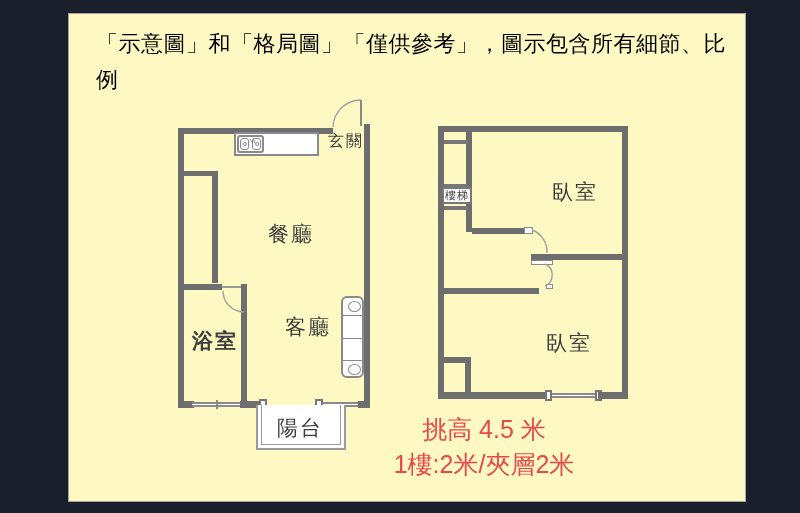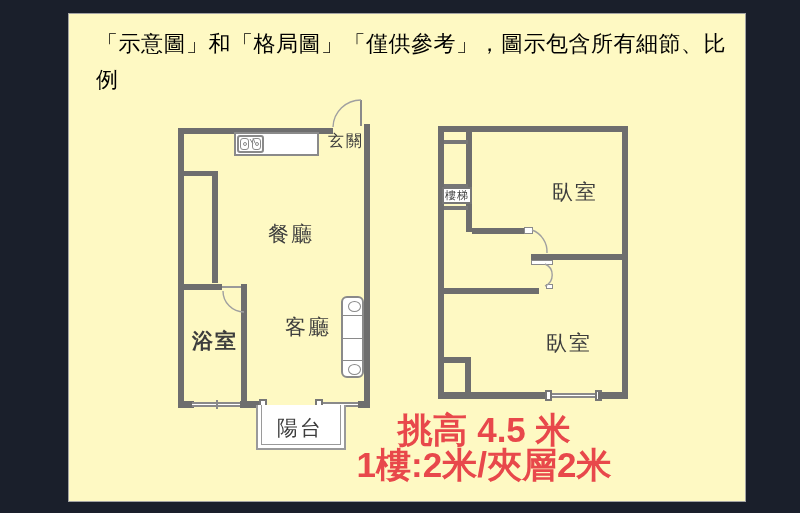--- a/index.html
+++ b/index.html
@@ -8,21 +8,21 @@
   #panel{position:absolute;left:68px;top:13px;width:678px;height:489px;background:#fef9c3;
          border:1px solid #a3a3a3;box-sizing:border-box;}
   .w{position:absolute;background:#6e6e6e;}
   .tread{position:absolute;background:#777777;}
   .lbl{position:absolute;transform:translate(-50%,-50%);font-size:21px;color:#3d3d3d;
        letter-spacing:2px;white-space:nowrap;font-weight:500;}
   .lbl-small{font-size:11px;letter-spacing:1px;}
   .disclaimer{position:absolute;left:27px;top:12px;width:630px;font-family:"Liberation Serif","DejaVu Serif",serif;
        font-size:22px;line-height:36px;color:#000;letter-spacing:0.5px;font-weight:500;}
   .note{position:absolute;left:250px;top:398px;width:330px;text-align:center;
-        color:#e8484b;font-weight:bold;font-size:35px;line-height:35px;white-space:nowrap;}
+        color:#e8484b;font-weight:normal;font-size:25px;line-height:35px;white-space:nowrap;}
   .counter{position:absolute;border:2px solid #8a8a8a;background:#fff;box-sizing:border-box;}
   .sinkbox{position:absolute;border:2px solid #8a8a8a;border-radius:3px;background:#fff;box-sizing:border-box;}
   .basin{position:absolute;border:1px solid #8a8a8a;border-radius:3px;background:#fff;box-sizing:border-box;}
   .drain{position:absolute;width:4px;height:4px;border:1px solid #8a8a8a;border-radius:50%;box-sizing:border-box;}
   .window{position:absolute;height:5px;background:#fff;border-top:2px solid #8a8a8a;
           border-bottom:2px solid #8a8a8a;box-sizing:border-box;}
   .post{position:absolute;background:#fff;border:2px solid #777;box-sizing:border-box;}
   .stub{position:absolute;background:#fff;border:1px solid #8a8a8a;box-sizing:border-box;}
   .balc{position:absolute;background:#fff;border:2px solid #9a9a9a;border-top:none;box-sizing:border-box;}
   .balc-in{position:absolute;background:#fff;border:1px solid #9a9a9a;border-top:none;box-sizing:border-box;}

